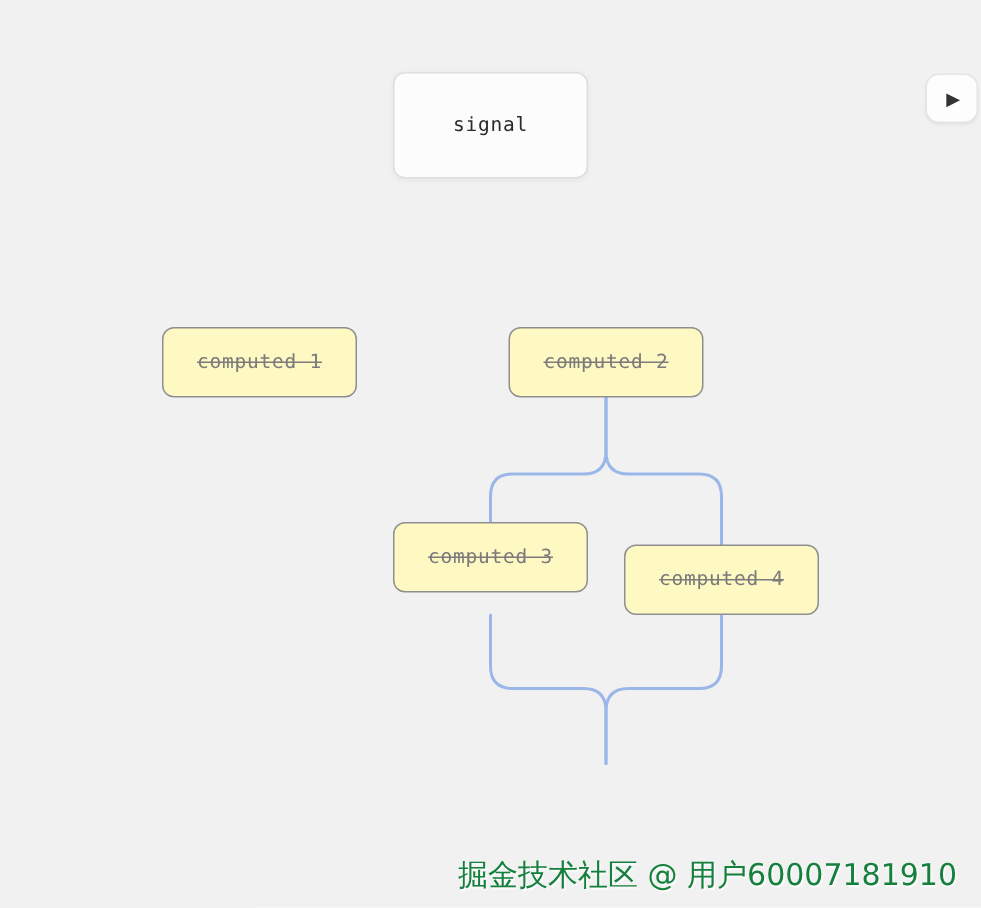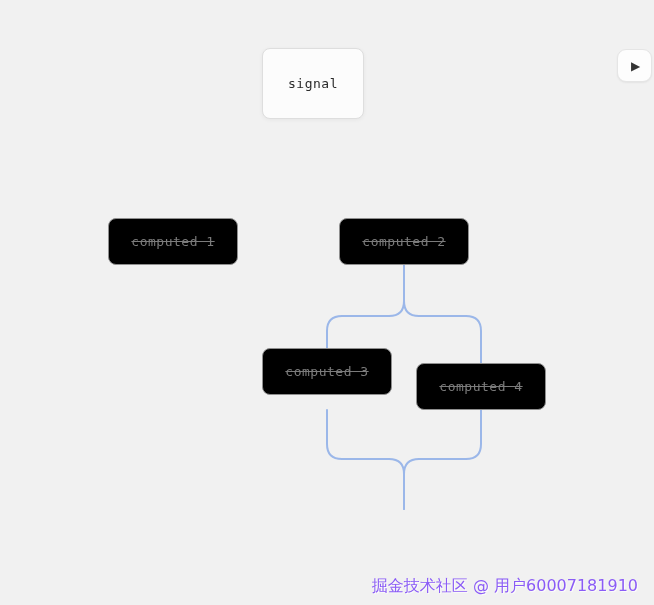--- a/index.html
+++ b/index.html
@@ -27,29 +27,29 @@
     display: flex;
     align-items: center;
     justify-content: center;
     border-radius: 8px;
     font-family: "DejaVu Sans Mono", monospace;
     font-size: 13px;
     letter-spacing: 0.5px;
   }
   .node-signal {
     left: 262px; top: 48px;
-    width: 102px; height: 71px;
+    width: 130px; height: 71px;
     background: #fcfcfc;
     border: 1px solid #dedede;
     color: #2b2b2b;
     box-shadow: 0 1px 4px rgba(0,0,0,0.05);
   }
   .node-computed {
     width: 130px; height: 47px;
-    background: #000000;
+    background: #fef9c3;
     border: 1px solid #8f8f8f;
     color: #7b7b7b;
   }
   .node-computed .node-label { text-decoration: line-through; }
 
   .node-computed1 { left: 108px; top: 218px; }
   .node-computed2 { left: 339px; top: 218px; text-align: center; }
   .node-computed3 { left: 262px; top: 348px; }
   .node-computed4 { left: 416px; top: 363px; }
   .node-computed5 { left: 339px; top: 509px; }
@@ -72,22 +72,22 @@
     color: #333333;
     font-size: 12px;
     line-height: 1;
     padding-left: 2px;
   }
 
   .watermark {
     position: absolute;
     z-index: 4;
     right: 16px; bottom: 8px;
-    font-size: 16px;
-    color: #8b5cf6;
+    font-size: 20px;
+    color: #15803d;
     text-shadow: 1px 1px 1px rgba(255,255,255,0.9);
     white-space: nowrap;
   }
 </style>
 </head>
 <body>
 
 <div class="canvas" style="background: rgb(241, 241, 241);">
 
   <svg class="edges" viewBox="0 0 654 605" xmlns="http://www.w3.org/2000/svg">

